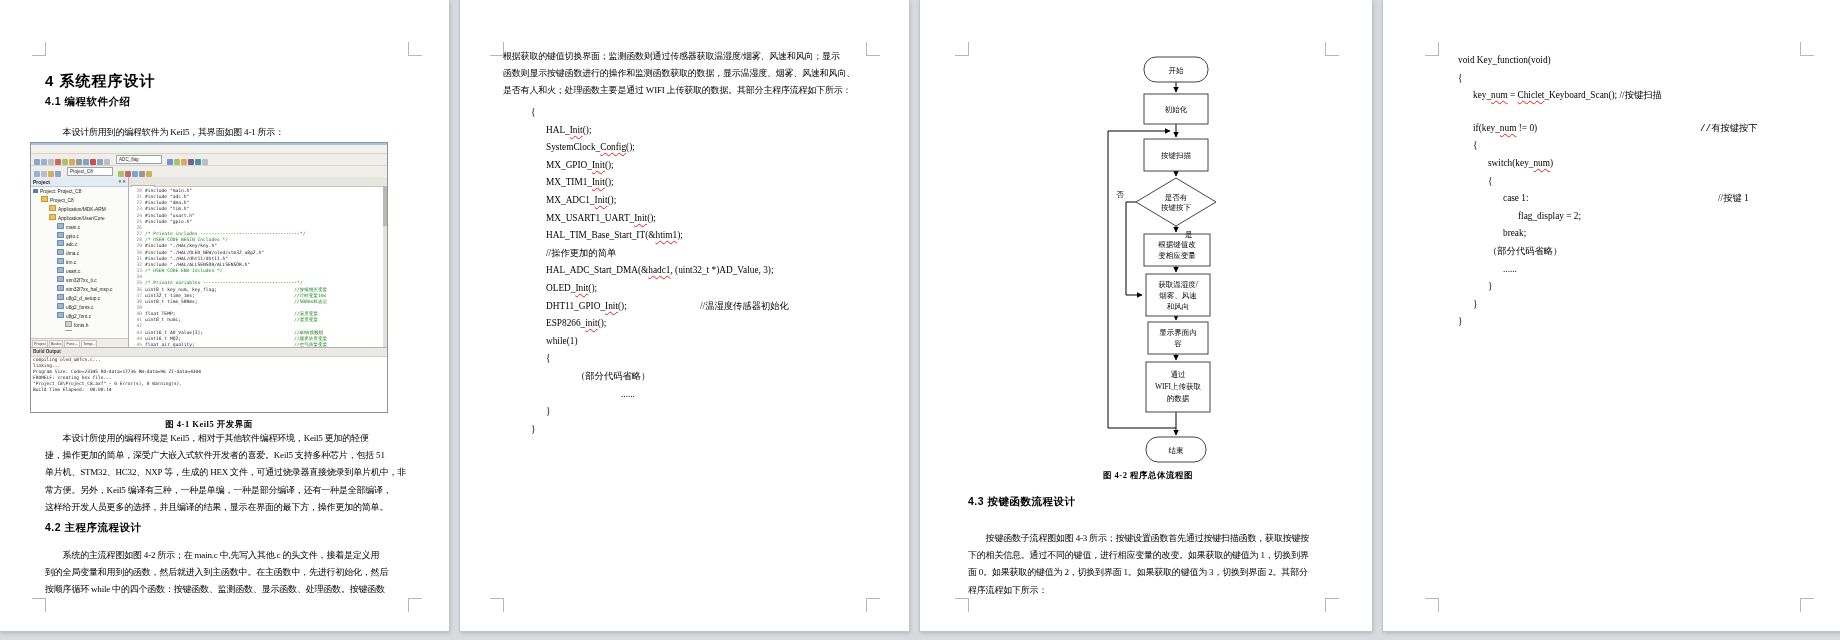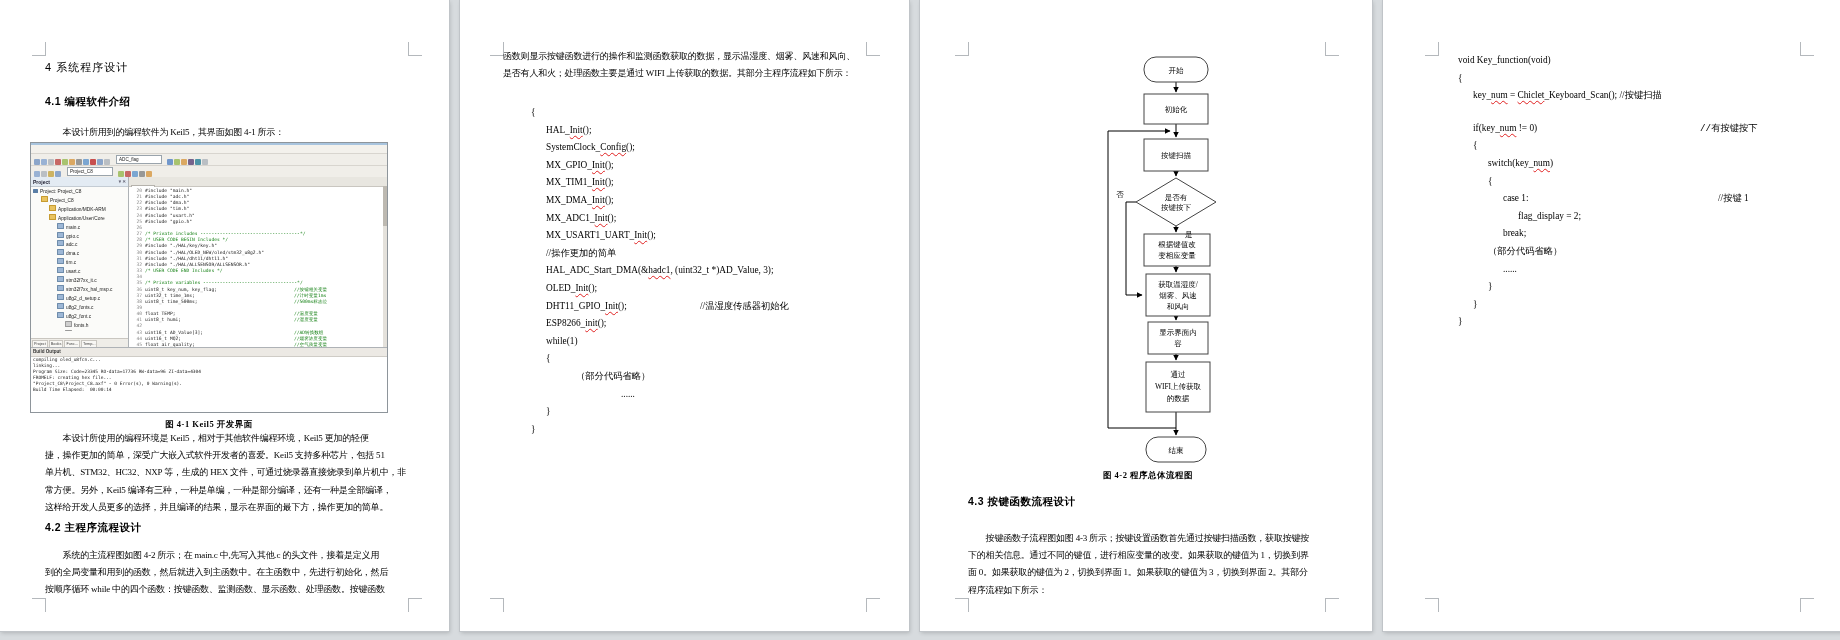--- a/index.html
+++ b/index.html
@@ -14,21 +14,21 @@
     box-shadow:0 0 0 1px #c0c4c8, 1px 2px 4px rgba(0,0,0,.18);
   }
   
   .cm{position:absolute;width:13px;height:13px;pointer-events:none;}
   .cm.tl{border-right:1px solid #b4b8bc;border-bottom:1px solid #b4b8bc;}
   .cm.tr{border-left:1px solid #b4b8bc;border-bottom:1px solid #b4b8bc;}
   .cm.bl{border-right:1px solid #b4b8bc;border-top:1px solid #b4b8bc;}
   .cm.br{border-left:1px solid #b4b8bc;border-top:1px solid #b4b8bc;}
 
   .abs{position:absolute;}
-  .h1{font-family:"Liberation Sans","DejaVu Sans",sans-serif;font-weight:normal;font-size:11px;letter-spacing:1px;}
+  .h1{font-family:"Liberation Sans","DejaVu Sans",sans-serif;font-weight:bold;font-size:15px;letter-spacing:1px;margin-top:12px;}
   .h2{font-family:"Liberation Sans","DejaVu Sans",sans-serif;font-weight:bold;font-size:10.5px;letter-spacing:0.5px;}
   .btxt .ln, .btxt{font-size:9px;line-height:17.2px;white-space:pre;letter-spacing:-0.2px;}
   .caption{font-size:8.5px;font-weight:bold;text-align:center;letter-spacing:0.5px;}
 
   
   .codeblk .cl{font-size:9.3px;line-height:17.6px;white-space:pre;position:relative;}
   .ccm{position:absolute;top:0;}
   .sq{text-decoration-line:underline;text-decoration-style:wavy;text-decoration-color:#e02020;text-decoration-thickness:1px;text-underline-offset:2px;}
 
   
@@ -178,30 +178,30 @@
   <div class="h2 abs" style="left:45px;top:521px">4.2 主程序流程设计</div>
   <div class="btxt abs" style="left:45px;top:547px"><div class="ln">　　系统的主流程图如图 4-2 所示；在 main.c 中,先写入其他.c 的头文件，接着是定义用</div><div class="ln">到的全局变量和用到的函数，然后就进入到主函数中。在主函数中，先进行初始化，然后</div><div class="ln">按顺序循环 while 中的四个函数：按键函数、监测函数、显示函数、处理函数。按键函数</div></div>
 </div>
 
 <div class="page" style="left:460px;width:449px">
   <div class="cm tl abs" style="left:30px;top:42px"></div>
   <div class="cm tr abs" style="left:406px;top:42px"></div>
   <div class="cm bl abs" style="left:30px;top:598px"></div>
   <div class="cm br abs" style="left:406px;top:598px"></div>
 
-  <div class="btxt abs" style="left:43px;top:48px"><div class="ln">函数则显示按键函数进行的操作和监测函数获取的数据，显示温湿度、烟雾、风速和风向、</div><div class="ln">是否有人和火；处理函数主要是通过 WIFI 上传获取的数据。其部分主程序流程如下所示：</div></div>
+  <div class="btxt abs" style="left:43px;top:48px"><div class="ln">根据获取的键值切换界面；监测函数则通过传感器获取温湿度/烟雾、风速和风向；显示</div><div class="ln">函数则显示按键函数进行的操作和监测函数获取的数据，显示温湿度、烟雾、风速和风向、</div><div class="ln">是否有人和火；处理函数主要是通过 WIFI 上传获取的数据。其部分主程序流程如下所示：</div></div>
   <div class="codeblk abs" style="left:43px;top:104px;width:370px">
       <div class="cl" style="padding-left: 28px;"><span>{</span></div>
       <div class="cl" style="padding-left: 43px;"><span>HAL_<span class="sq">Init</span>();</span></div>
       <div class="cl" style="padding-left: 43px;"><span>SystemClock_<span class="sq">Config</span>();</span></div>
       <div class="cl" style="padding-left: 43px;"><span>MX_GPIO_<span class="sq">Init</span>();</span></div>
       <div class="cl" style="padding-left: 43px;"><span>MX_TIM1_<span class="sq">Init</span>();</span></div>
-      <div class="cl" style="padding-left: 43px;"><span>MX_DMA_<span class="sq">Init</span>();</span></div>
       <div class="cl" style="padding-left: 43px;"><span>MX_ADC1_<span class="sq">Init</span>();</span></div>
       <div class="cl" style="padding-left: 43px;"><span>MX_USART1_UART_<span class="sq">Init</span>();</span></div>
+      <div class="cl" style="padding-left: 43px;"><span>HAL_TIM_Base_Start_IT(&amp;<span class="sq">htim1</span>);</span></div>
       <div class="cl" style="padding-left: 43px;"><span>//操作更加的简单</span></div>
       <div class="cl" style="padding-left: 43px;"><span>HAL_ADC_Start_DMA(&amp;<span class="sq">hadc1</span>, (uint32_t *)AD_Value, 3);</span></div>
       <div class="cl" style="padding-left: 43px;"><span>OLED_<span class="sq">Init</span>();</span></div>
       <div class="cl" style="padding-left: 43px;"><span>DHT11_GPIO_<span class="sq">Init</span>();</span><span class="ccm" style="left: 197px;">//温湿度传感器初始化</span></div>
       <div class="cl" style="padding-left: 43px;"><span>ESP8266_<span class="sq">init</span>();</span></div>
       <div class="cl" style="padding-left: 43px;"><span>while(1)</span></div>
       <div class="cl" style="padding-left: 43px;"><span>{</span></div>
       <div class="cl" style="padding-left: 73px;"><span>（部分代码省略）</span></div>
       <div class="cl" style="padding-left: 118px;"><span>......</span></div>
       <div class="cl" style="padding-left: 43px;"><span>}</span></div>

